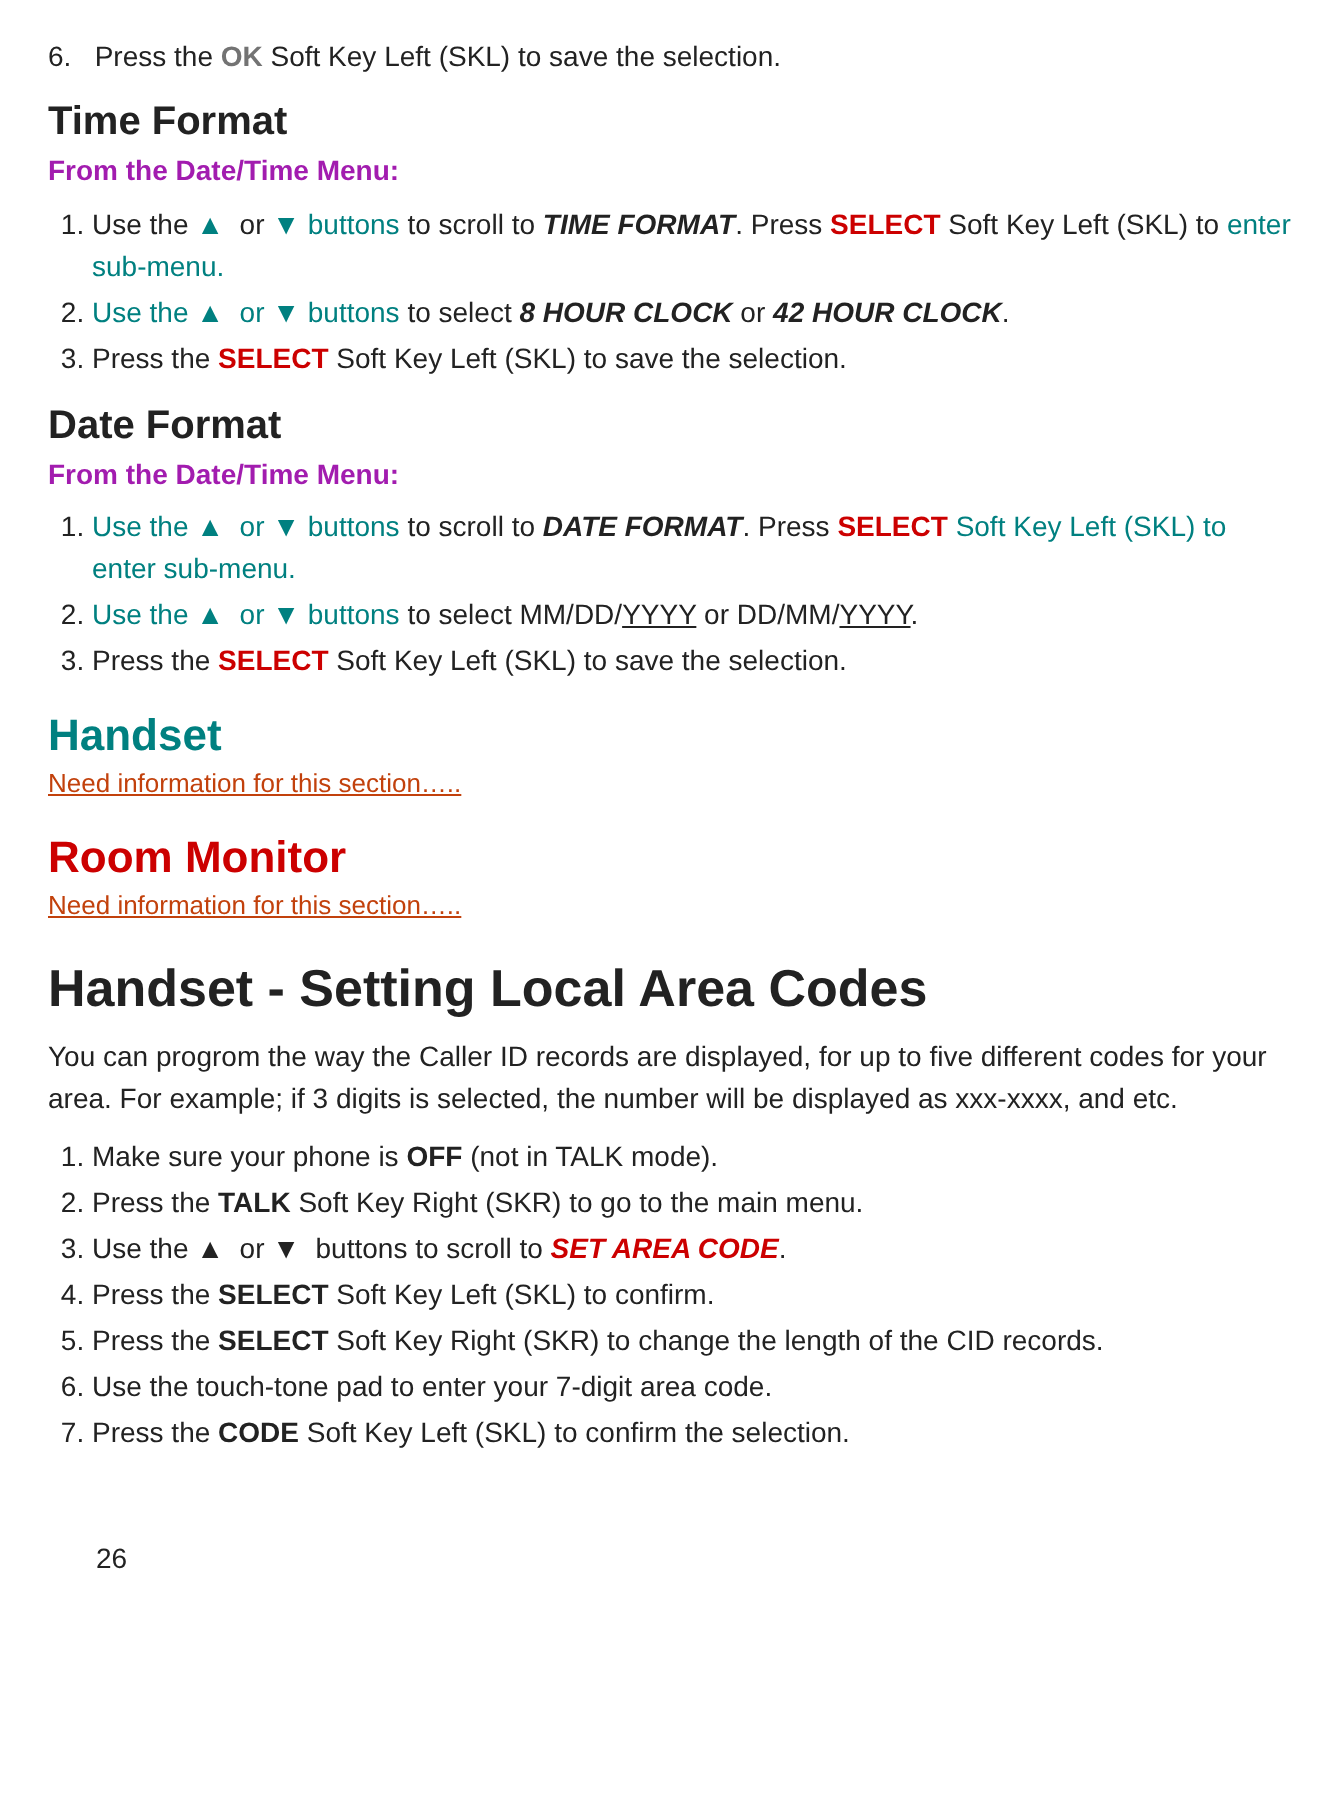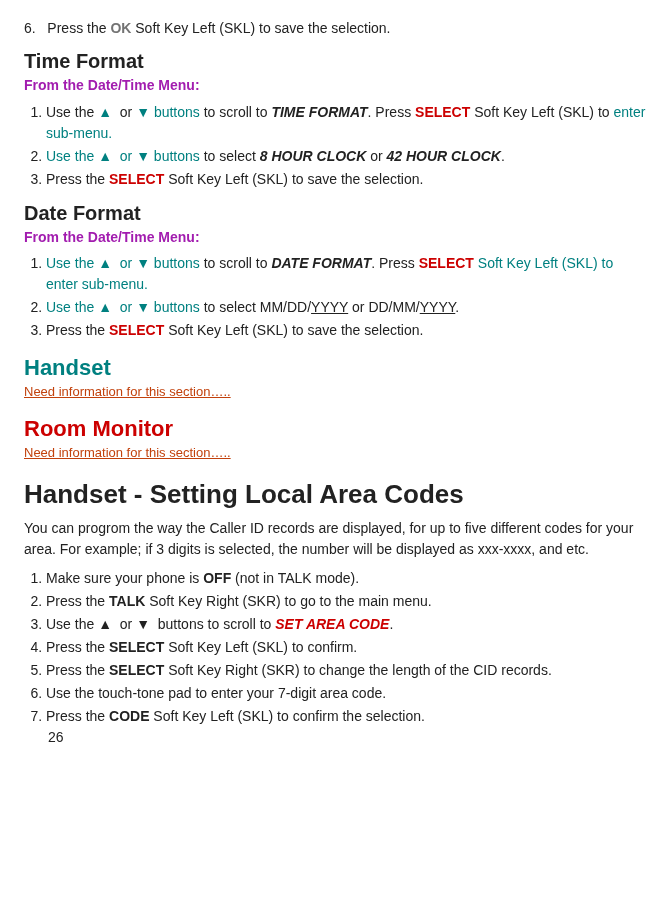--- a/index.html
+++ b/index.html
@@ -169,13 +169,13 @@
     Press the <strong>SELECT</strong> Soft Key Right (SKR) to change the length of the CID records.
   </li>
   <li>
     Use the touch-tone pad to enter your 7-digit area code.
   </li>
   <li>
     Press the <strong>CODE</strong> Soft Key Left (SKL) to confirm the selection.
   </li>
 </ol>
 
-<div class="page-number" style="position: relative; margin-top: 20px;">26</div>
+<div class="page-number" style="position: relative; margin-top: 62px;">26</div>
 
 </body></html>

